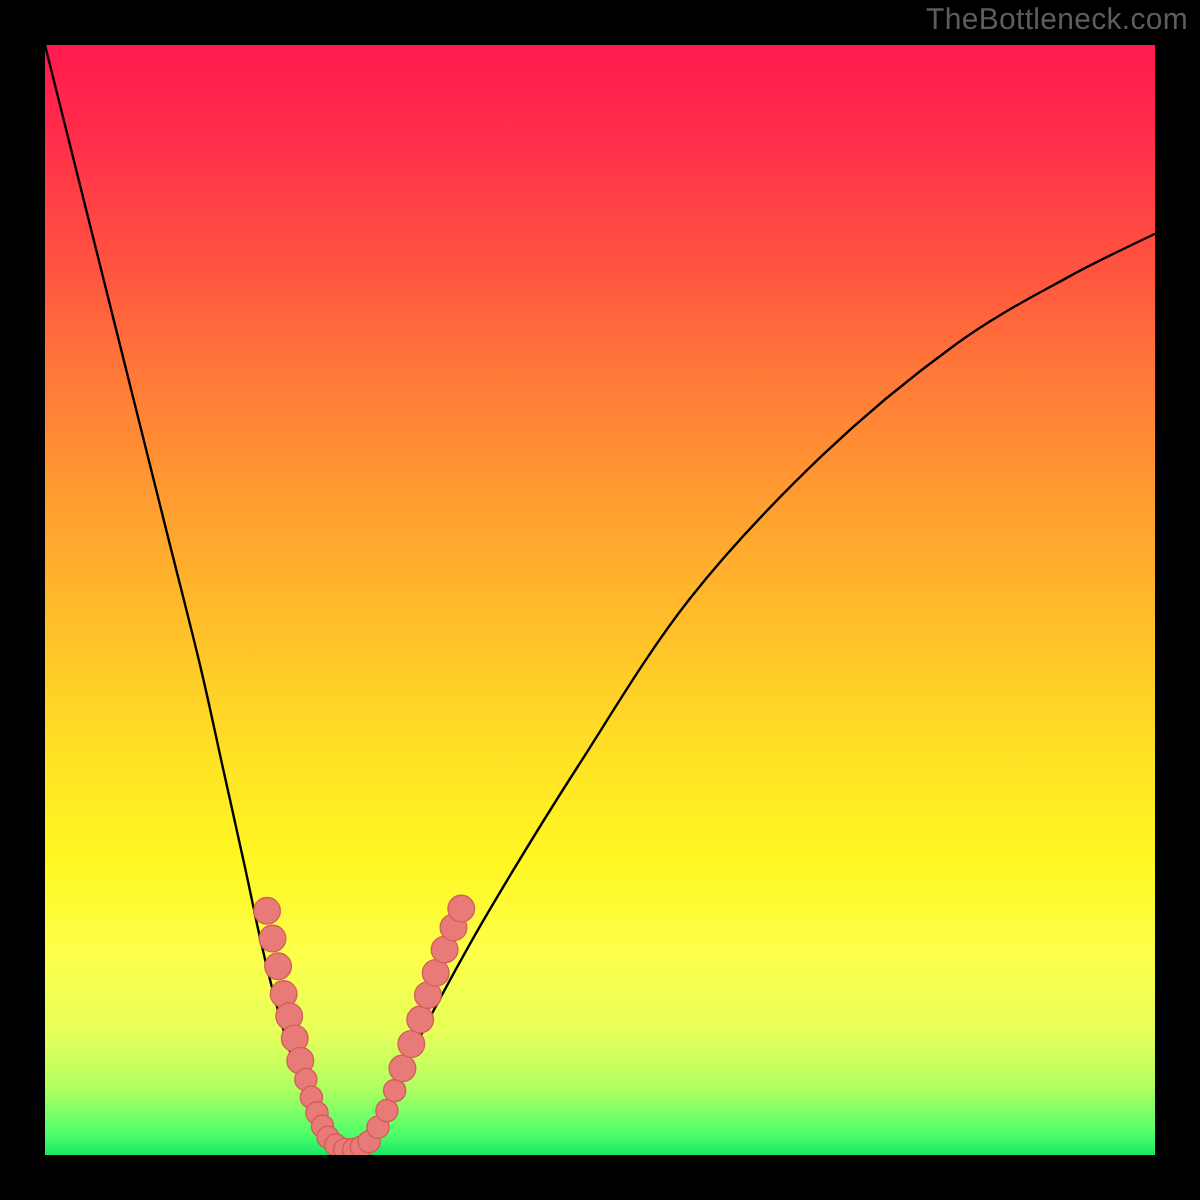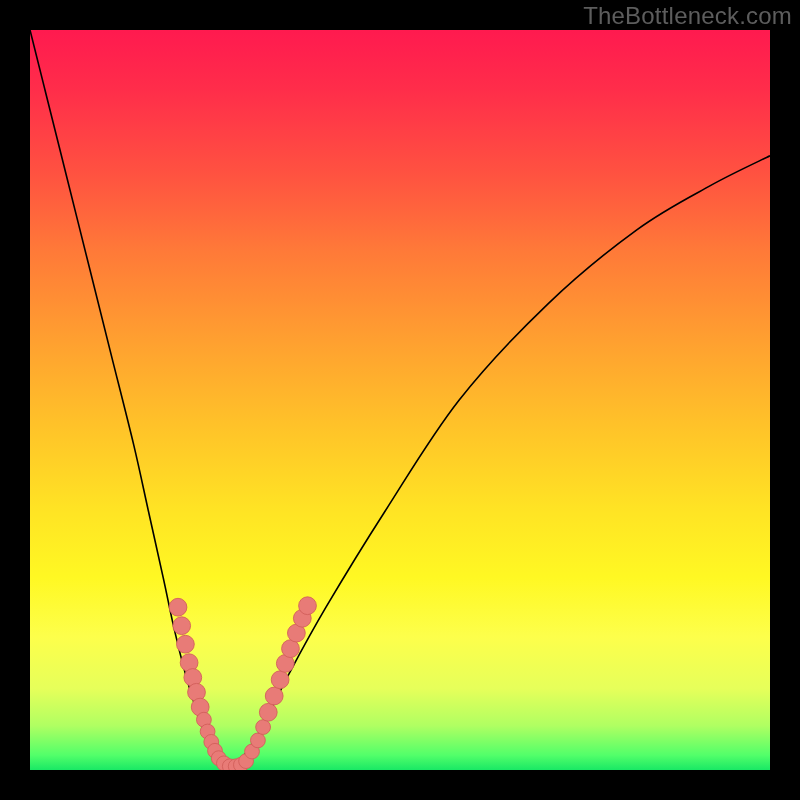--- a/index.html
+++ b/index.html
@@ -15,21 +15,21 @@
     position: relative;
     width: 800px;
     height: 800px;
     background: #000000;
   }
   .watermark {
     position: absolute;
     top: 2px;
     right: 8px;
     color: #5d5d5d;
-    font-size: 24px;
+    font-size: 20px;
     font-weight: 500;
     letter-spacing: 0.2px;
     z-index: 30;
   }
   .plot-area {
     position: absolute;
     left: 30px;
     top: 30px;
     width: 740px;
     height: 740px;

